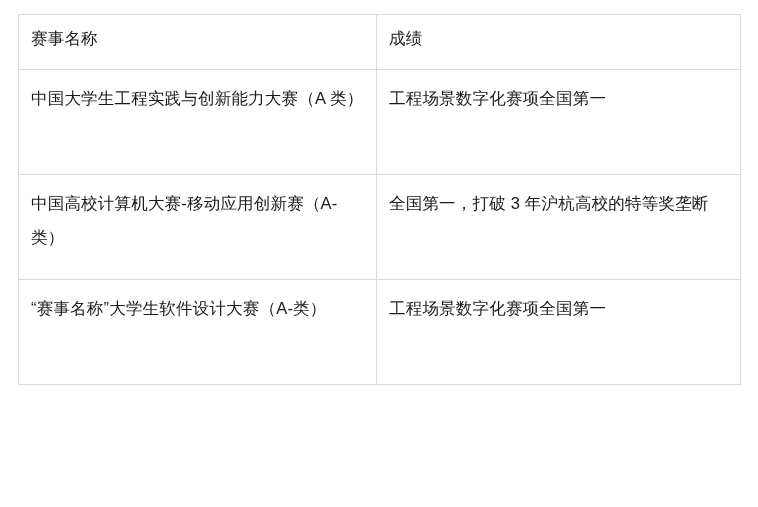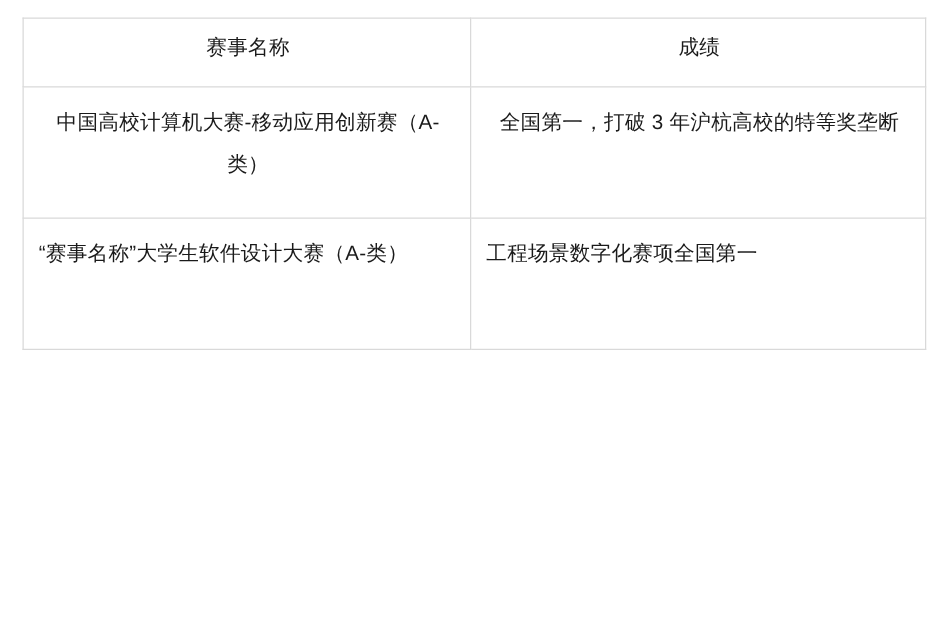--- a/index.html
+++ b/index.html
@@ -36,25 +36,24 @@
     color: #1a1a1a;
   }
   table.competition-table col.col-name { width: 358px; }
   table.competition-table col.col-result { width: 364px; }
 
   tr.header-row td {
     height: 34px;
     padding-top: 10px;
     padding-bottom: 10px;
     line-height: 1.6;
-    text-align: center;
   }
   tr.row-1 td { height: 78px; }
   tr.row-2 td { height: 80px; }
-  tr.row-3 td { height: 80px; text-align: center; }
+  tr.row-3 td { height: 80px; }
   tr.row-4 td { height: 80px; }
 
   .cell-text {
     display: block;
     white-space: pre-wrap;
     word-break: break-word;
   }
 </style>
 </head>
 <body>
@@ -67,20 +66,28 @@
     </colgroup>
     <tbody>
       <tr class="header-row">
         <td>
           <span class="cell-text">赛事名称</span>
         </td>
         <td>
           <span class="cell-text">成绩</span>
         </td>
       </tr>
+      <tr class="row-2">
+        <td>
+          <span class="cell-text">中国大学生工程实践与创新能力大赛（A 类）</span>
+        </td>
+        <td>
+          <span class="cell-text">工程场景数字化赛项全国第一</span>
+        </td>
+      </tr>
       <tr class="row-3">
         <td>
           <span class="cell-text">中国高校计算机大赛-移动应用创新赛（A-类）</span>
         </td>
         <td>
           <span class="cell-text">全国第一，打破 3 年沪杭高校的特等奖垄断</span>
         </td>
       </tr>
       <tr class="row-4">
         <td>

